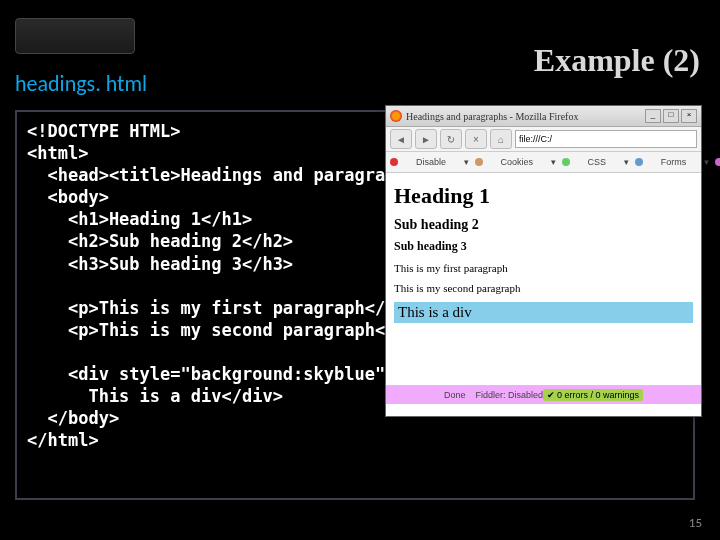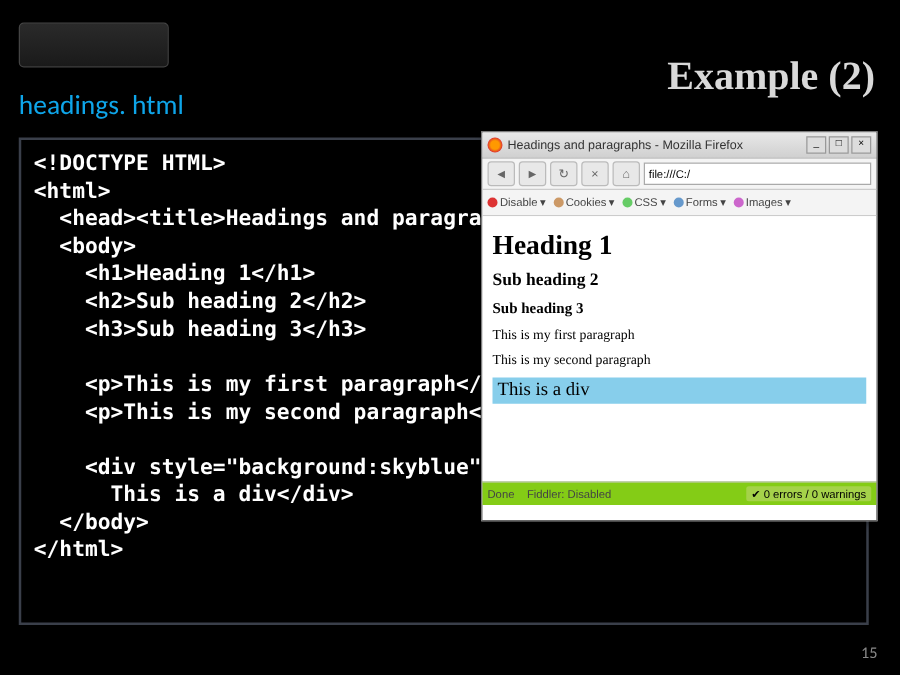--- a/index.html
+++ b/index.html
@@ -79,21 +79,21 @@
     padding: 0 4px;
     border-bottom: 1px solid #aaa;
   }
   .ff-icon {
     width: 12px; height: 12px;
     background: radial-gradient(circle, #f90 40%, #d33 70%);
     border-radius: 50%;
     margin-right: 4px;
     flex-shrink: 0;
   }
-  .titlebar-text { flex: 1; font-size: 10px; color: #333; white-space: nowrap; overflow: hidden; }
+  .titlebar-text { flex: 1; font-size: 10px; color: #333; white-space: nowrap; overflow: hidden; font-family: Liberation Serif, serif; }
   .winbtns { display: flex; gap: 2px; }
   .winbtn { width: 14px; height: 12px; background: #ddd; border: 1px solid #999; font-size: 8px; text-align: center; line-height: 10px; }
   .menubar {
     height: 16px;
     display: flex;
     gap: 10px;
     padding: 0 6px;
     align-items: center;
     background: #f0f0f0;
     border-bottom: 1px solid #ccc;
@@ -132,43 +132,43 @@
     height: 20px;
     background: #f4f4f4;
     border-bottom: 1px solid #ccc;
     display: flex;
     align-items: center;
     padding: 0 4px;
     gap: 6px;
     font-size: 9px;
     color: #444;
   }
-  .tool-item { display: flex; align-items: center; gap: 2px; }
+  .tool-item { display: flex; align-items: center; gap: 18px; }
   .tool-dot { width: 8px; height: 8px; border-radius: 50%; }
   .content {
     height: 200px;
     background: #fff;
     padding: 6px 8px;
     overflow: hidden;
   }
   .content h1 { font-family: "Times New Roman", serif; font-size: 22px; font-weight: bold; margin: 4px 0 8px 0; }
   .content .sh2 { font-family: "Times New Roman", serif; font-size: 14px; font-weight: bold; margin: 8px 0 4px 0; }
   .content .sh3 { font-family: "Times New Roman", serif; font-size: 12px; font-weight: bold; margin: 6px 0 4px 0; }
   .content p { font-family: "Times New Roman", serif; font-size: 11px; margin: 8px 0; }
   .divbox { background: #87ceeb; font-family: "Times New Roman", serif; font-size: 15px; padding: 2px 4px; margin-top: 8px; }
   .statusbar {
     height: 18px;
-    background: #84cc16;
+    background: #f0abfc;
     border-top: 1px solid #ccc;
     display: flex;
     align-items: center;
     padding: 0 4px;
     font-size: 9px;
     color: #444;
-    justify-content: space-between;
+    justify-content: center;
   }
   .status-right {
     background: #a5d24a;
     padding: 1px 4px;
     border-radius: 2px;
     color: #000;
   }
   .page-num {
     position: absolute;
     bottom: 10px;

